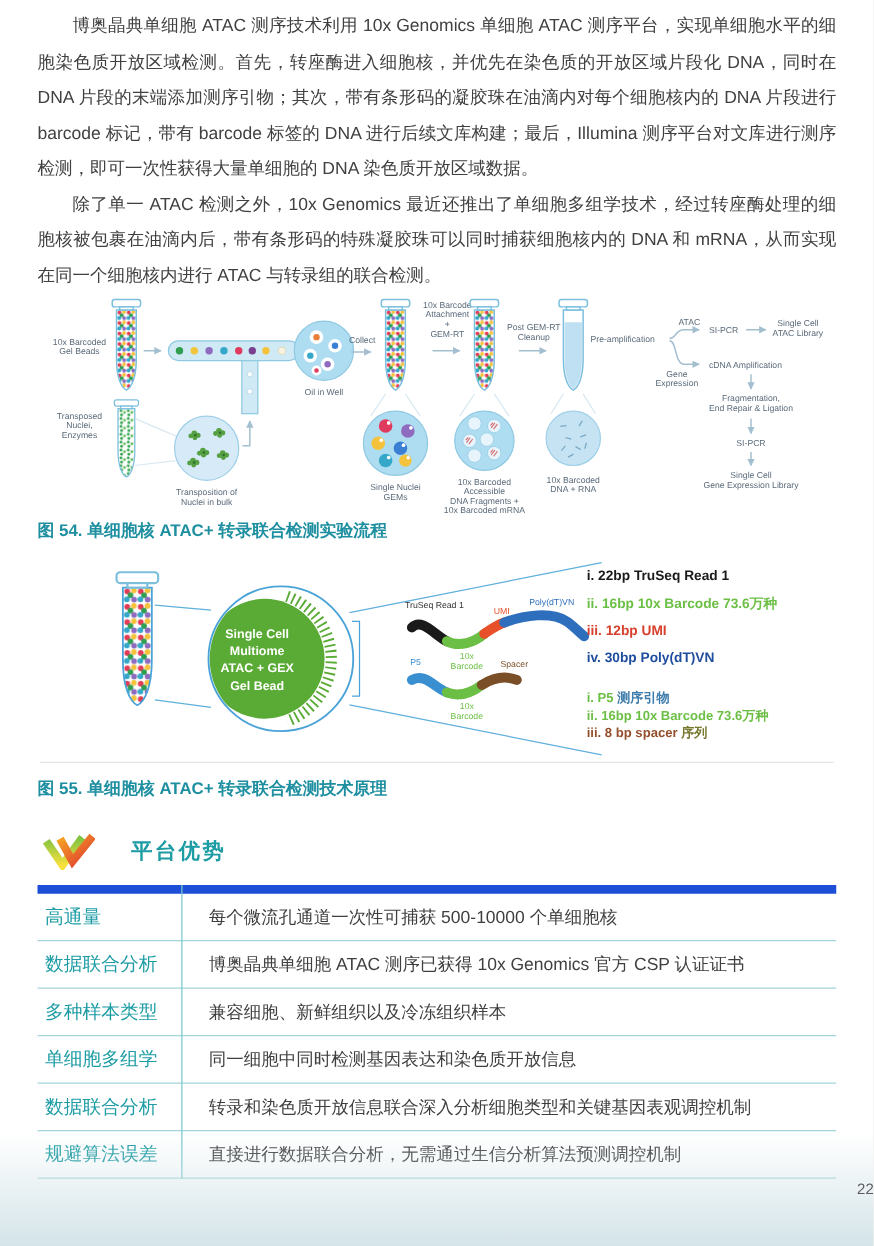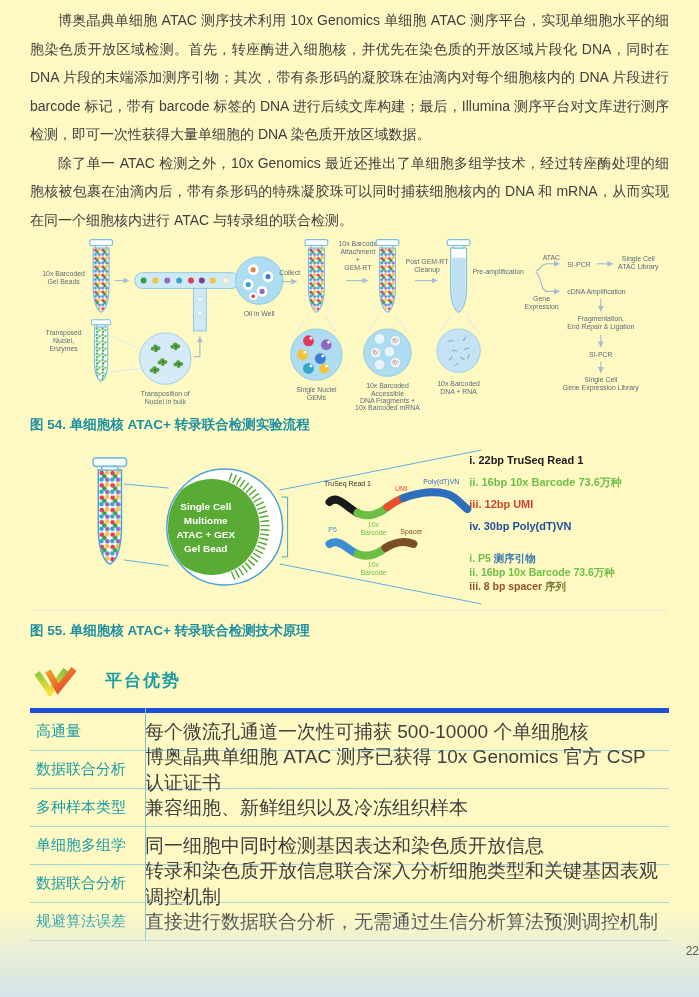--- a/index.html
+++ b/index.html
@@ -1,18 +1,18 @@
 <!DOCTYPE html>
 <html><head>
 <meta charset="utf-8">
 <style>
   html,body { margin:0; padding:0; background:#e8e8e8; }
   .page {
     position:relative; width:699px; height:997px; margin:0 auto;
-    background:#fef9c3; overflow:hidden;
+    background:#ffffff; overflow:hidden;
     font-family:"Liberation Sans","DejaVu Sans",sans-serif;
   }
   .content { padding:6px 30px 0 30px; }
   .para {
     margin:0; font-size:14px; line-height:28.5px; color:#404040;
     text-align:justify; text-indent:2em;
   }
   .fig { display:block; }
   .fig54 { margin:2px 0 0 2px; }
   .fig55 { margin:8px 0 0 0; }
@@ -22,23 +22,23 @@
     text-align:left; color:#1e8fa0; font-size:13.5px; font-weight:600;
     margin-top:2px;
   }
   .caption.c2 { margin-top:10px; }
   .section-header {
     margin-top:24px; display:flex; align-items:center; gap:29px; padding-left:4px;
   }
   .section-title { color:#1d9ca4; font-size:17px; font-weight:bold; letter-spacing:2px; }
   .adv { margin-top:12px; position:relative; }
   .adv-row { display:flex; height:37px; align-items:center; border-bottom:1px solid #a5d6da; }
-  .adv-row.first { border-top:5px solid #1d4ed8; }
+  .adv-row.first { border-top:7px solid #1d4ed8; }
   .adv-label { width:115px; flex:none; color:#1d9ca4; font-size:15px; padding-left:6px; box-sizing:border-box; }
-  .adv-content { flex:1; color:#3f3f3f; font-size:19px; }
+  .adv-content { flex:1; color:#3f3f3f; font-size:14px; padding-left:22px; }
   .adv-vline { position:absolute; left:115px; top:0; bottom:0; width:1px; background:#7ac7cd; }
   .page-number { position:absolute; right:0; top:944px; font-size:12px; color:#5a5a5a; }
   .bottom-fade {
     position:absolute; left:0; right:0; bottom:0; height:90px;
     background:linear-gradient(180deg, rgba(212,228,233,0) 0%, #d4e4e9 100%);
     pointer-events:none;
   }
   .leg1 { font-size:11px; font-weight:bold; }
   .leg2 { font-size:10.5px; font-weight:bold; }
   .beadtxt { font-size:10px; font-weight:bold; fill:#ffffff; }

